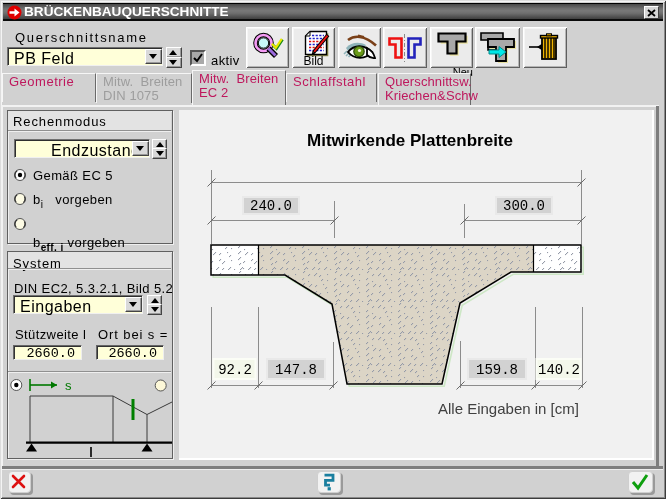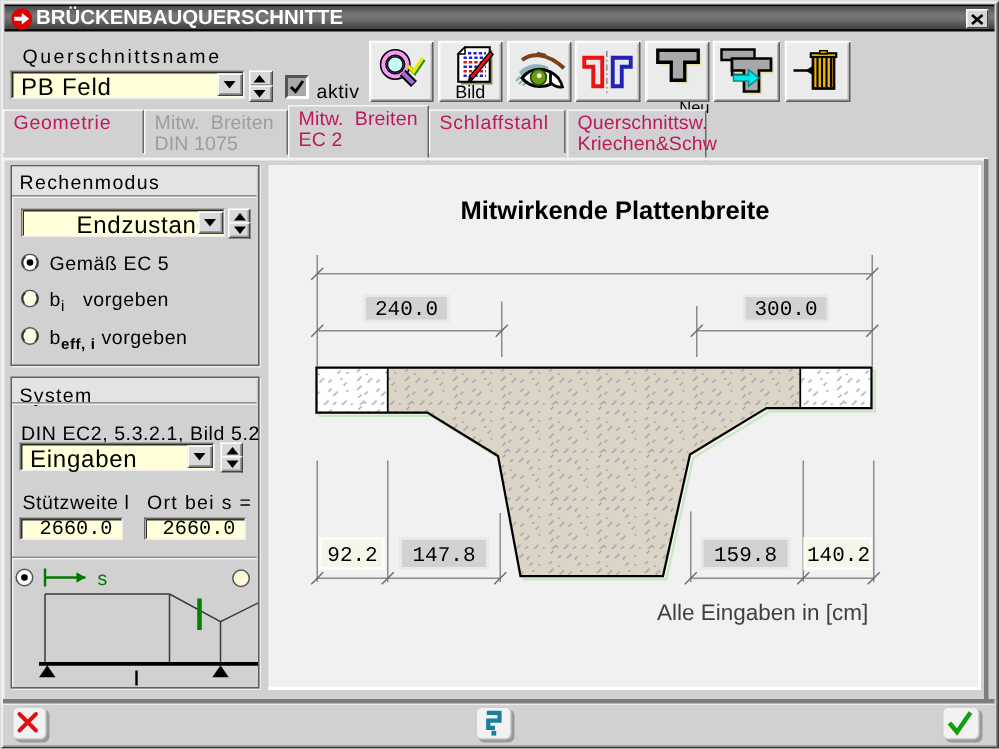--- a/index.html
+++ b/index.html
@@ -295,21 +295,21 @@
 <div class="abs lbl" style="left:33px;top:168px;">Gemäß EC 5</div>
 <svg class="abs" style="left:14px;top:193px;" width="12" height="12" viewBox="0 0 12 12">
  <circle cx="6" cy="6" r="5.5" fill="#fdfbe4" stroke="#555" stroke-width="1"></circle>
  <circle cx="6" cy="6" r="5" fill="none" stroke="#333" stroke-width="1.2" stroke-dasharray="8 8" stroke-dashoffset="4"></circle>
   </svg>
 <div class="abs lbl" style="left:33px;top:192px;">b<sub style="font-size:10px;">i</sub>&nbsp;&nbsp; vorgeben</div>
 <svg class="abs" style="left:14px;top:218px;" width="12" height="12" viewBox="0 0 12 12">
  <circle cx="6" cy="6" r="5.5" fill="#fdfbe4" stroke="#555" stroke-width="1"></circle>
  <circle cx="6" cy="6" r="5" fill="none" stroke="#333" stroke-width="1.2" stroke-dasharray="8 8" stroke-dashoffset="4"></circle>
   </svg>
-<div class="abs lbl" style="left:33px;top:217px;">b<sub style="font-size:10px;font-weight:bold;">eff, i</sub> vorgeben</div>
+<div class="abs lbl" style="left:33px;top:235px;">b<sub style="font-size:10px;font-weight:bold;">eff, i</sub> vorgeben</div>
 
 <div class="abs gbox" style="left:7px;top:251px;width:166px;height:208px;"></div>
 <div class="abs" style="left:8px;top:252px;width:163px;height:16px;background:#e3e3e3;"></div>
 <div class="abs lbl" style="left:13px;top:256px;letter-spacing:0.9px;">System</div>
 <div class="abs gsep" style="left:8px;top:268px;width:163px;"></div>
 <div class="abs lbl" style="left:14px;top:281px;">DIN EC2, 5.3.2.1, Bild 5.2</div>
 <div class="abs sunken" style="left:13px;top:295px;width:128px;height:17px;"></div>
 <div class="abs combo-text" style="left:14px;top:298px;">Eingaben</div>
 <div class="abs dropbtn" style="left:125px;top:297px;width:15px;height:13px;"></div>
 <div class="abs arr" style="left:129px;top:302px;border-left:4px solid transparent;border-right:4px solid transparent;border-top:5px solid #000;"></div>

